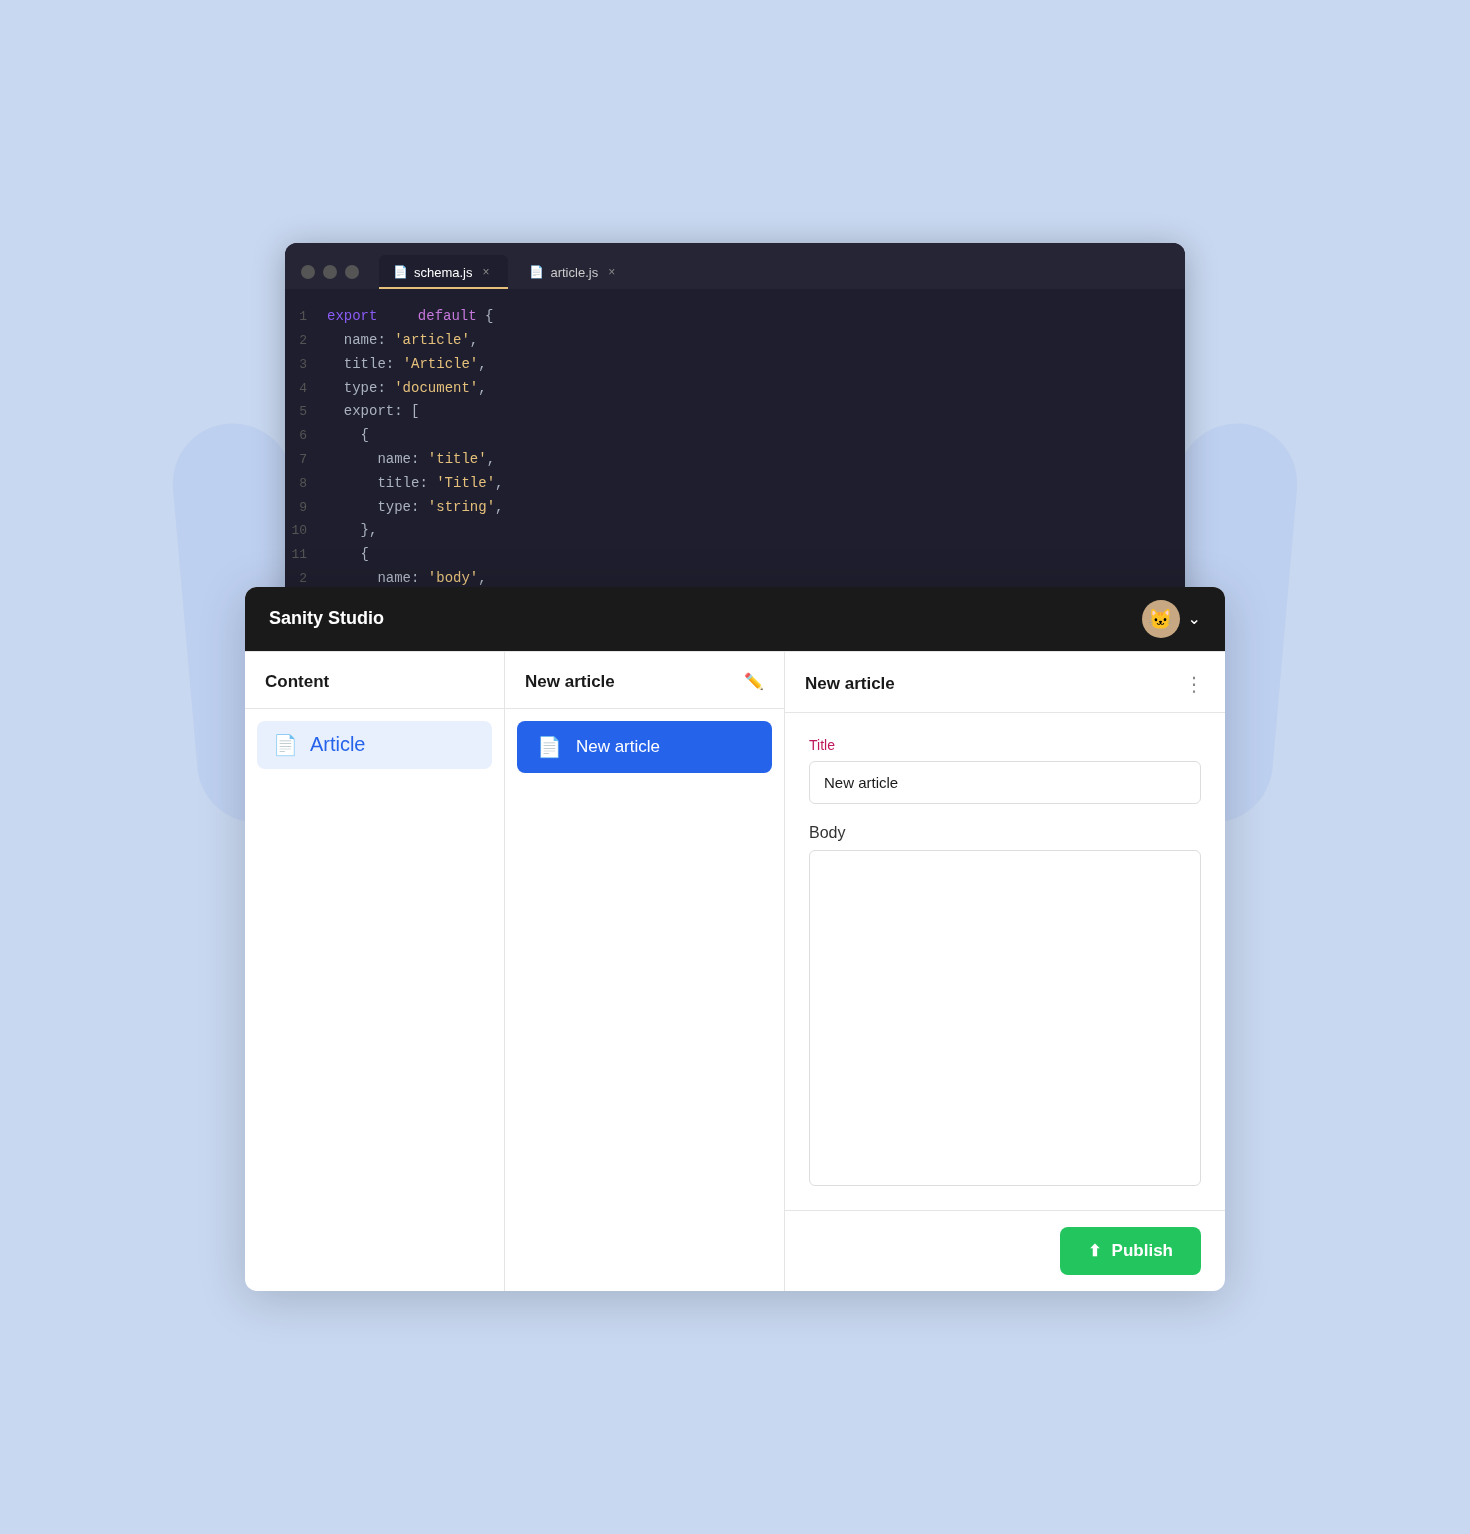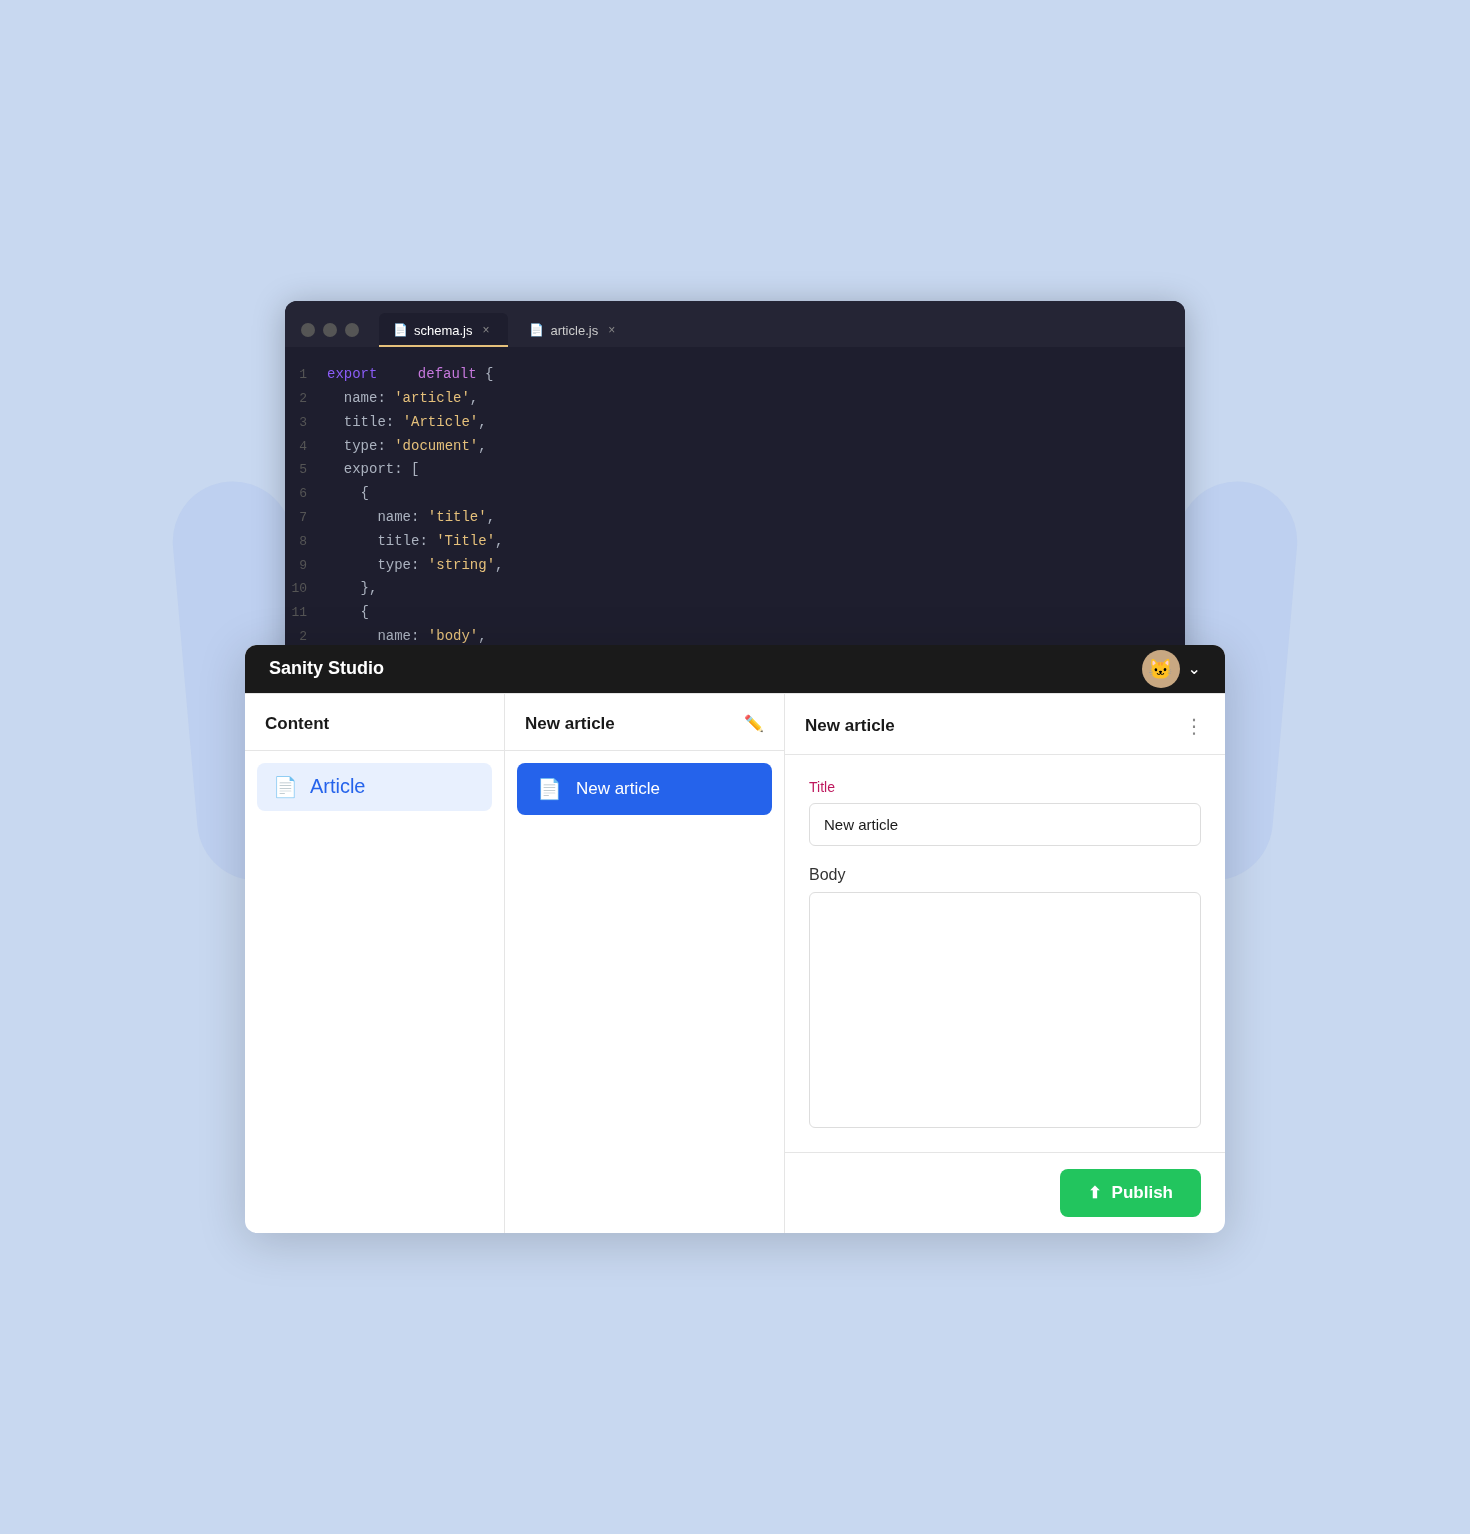--- a/index.html
+++ b/index.html
@@ -138,21 +138,21 @@
       z-index: 2;
       margin-top: -20px;
     }
 
     .studio-header {
       background: #1a1a1a;
       display: flex;
       align-items: center;
       justify-content: space-between;
       padding: 14px 24px;
-      height: 48px;
+      height: 64px;
     }
 
     .studio-title {
       color: #fff;
       font-size: 18px;
       font-weight: 700;
     }
 
     .avatar-wrapper {
       display: flex;
@@ -173,21 +173,21 @@
       font-size: 20px;
     }
 
     .chevron-down {
       color: #fff;
       font-size: 16px;
     }
 
     .studio-body {
       display: flex;
-      height: 540px;
+      height: 640px;
       border-top: 1px solid #e5e5e5;
     }
 
     
     .col-content {
       width: 260px;
       border-right: 1px solid #e5e5e5;
       display: flex;
       flex-direction: column;
     }

